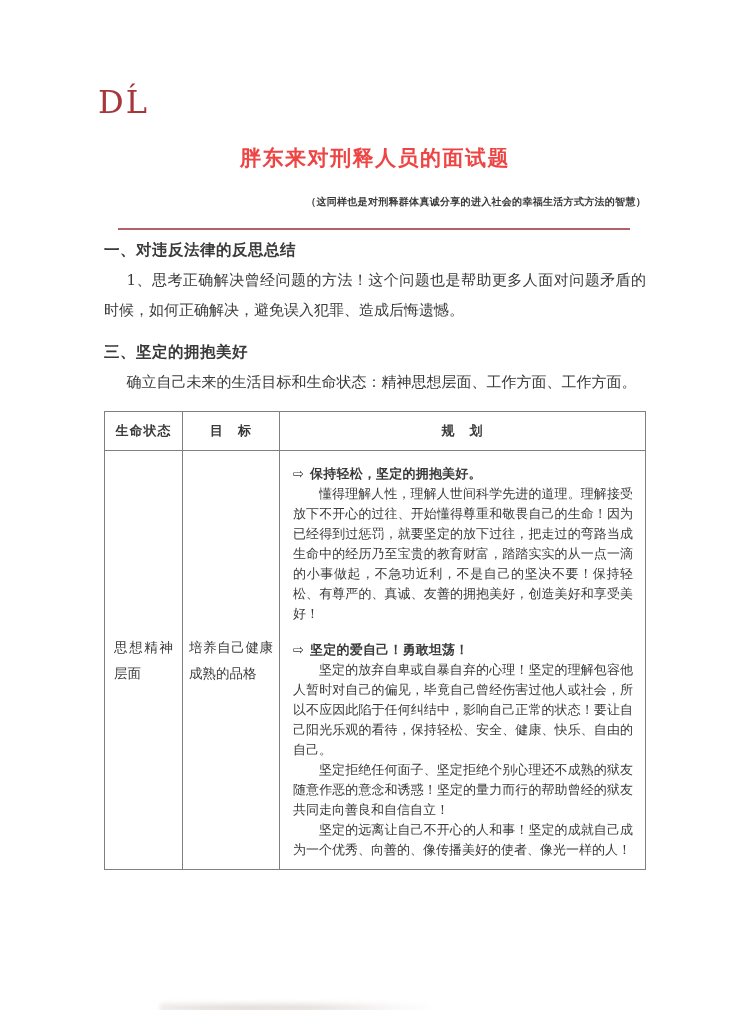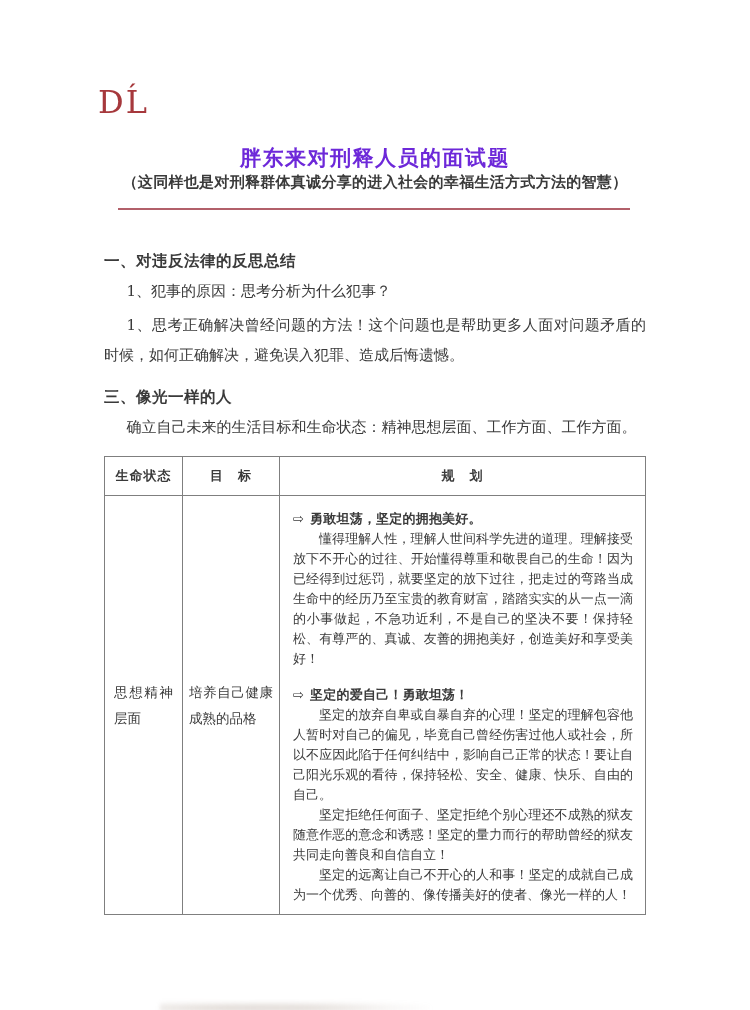--- a/index.html
+++ b/index.html
@@ -29,37 +29,38 @@
     height:44px;
     margin-left:-6px;
     font-weight:500;
   }
   .title{
     margin:14px 0 0 0;
     text-align:center;
     font-size:21px;
     font-weight:bold;
     letter-spacing:1.5px;
-    color:#6d28d9;
+    color:#ef4444;
     line-height:28px;
   }
   .subtitle{
-    text-align:center;
-    font-size:15px;
+    margin-top:20px;
+    text-align:right;
+    font-size:10px;
     font-weight:bold;
     letter-spacing:0.3px;
     line-height:20px;
   }
   .divider{
     border:none;
     border-top:2px solid var(--divider-red);
     margin:16px 16px 0 14px;
   }
   .sec-heading{
-    margin:40px 0 0 0;
+    margin:9px 0 0 0;
     font-size:15.5px;
     font-weight:bold;
     letter-spacing:0.5px;
     line-height:22px;
   }
   .sec-heading.tight{margin-top:16px;}
   .body-para{
     margin:4px 0 0 0;
     font-size:15px;
     line-height:30px;
@@ -134,29 +135,28 @@
   <div class="logo">DĹ</div>
 
   <h1 class="title">胖东来对刑释人员的面试题</h1>
 
   <div class="subtitle">（这同样也是对刑释群体真诚分享的进入社会的幸福生活方式方法的智慧）</div>
 
   <hr class="divider">
 
   <section>
     <h2 class="sec-heading">一、对违反法律的反思总结</h2>
-    <p class="body-para">1、犯事的原因：思考分析为什么犯事？</p>
     <p class="body-para">1、思考正确解决曾经问题的方法！这个问题也是帮助更多人面对问题矛盾的时候，如何正确解决，避免误入犯罪、造成后悔遗憾。</p>
   </section>
 
   <section>
   </section>
 
   <section>
-    <h2 class="sec-heading tight">三、像光一样的人</h2>
+    <h2 class="sec-heading tight">三、坚定的拥抱美好</h2>
     <p class="body-para">确立自己未来的生活目标和生命状态：精神思想层面、工作方面、工作方面。</p>
   </section>
 
   <table class="plan-table">
     <colgroup>
       <col style="width:78px">
       <col style="width:97px">
       <col>
     </colgroup>
     <thead>
@@ -166,21 +166,21 @@
         <th>规　划</th>
       </tr>
     </thead>
     <tbody>
       <tr>
         <td class="c1">思想精神层面</td>
         <td class="c2">培养自己健康成熟的品格</td>
         <td class="c3">
           <div class="block">
             <div class="block-head">
-              <span class="arrow">⇨</span><span>勇敢坦荡，坚定的拥抱美好。</span>
+              <span class="arrow">⇨</span><span>保持轻松，坚定的拥抱美好。</span>
             </div>
             <p>懂得理解人性，理解人世间科学先进的道理。理解接受放下不开心的过往、开始懂得尊重和敬畏自己的生命！因为已经得到过惩罚，就要坚定的放下过往，把走过的弯路当成生命中的经历乃至宝贵的教育财富，踏踏实实的从一点一滴的小事做起，不急功近利，不是自己的坚决不要！保持轻松、有尊严的、真诚、友善的拥抱美好，创造美好和享受美好！</p>
           </div>
           <div class="block">
             <div class="block-head">
               <span class="arrow">⇨</span><span>坚定的爱自己！勇敢坦荡！</span>
             </div>
             <p>坚定的放弃自卑或自暴自弃的心理！坚定的理解包容他人暂时对自己的偏见，毕竟自己曾经伤害过他人或社会，所以不应因此陷于任何纠结中，影响自己正常的状态！要让自己阳光乐观的看待，保持轻松、安全、健康、快乐、自由的自己。</p>
             <p>坚定拒绝任何面子、坚定拒绝个别心理还不成熟的狱友随意作恶的意念和诱惑！坚定的量力而行的帮助曾经的狱友共同走向善良和自信自立！</p>
             <p>坚定的远离让自己不开心的人和事！坚定的成就自己成为一个优秀、向善的、像传播美好的使者、像光一样的人！</p>

